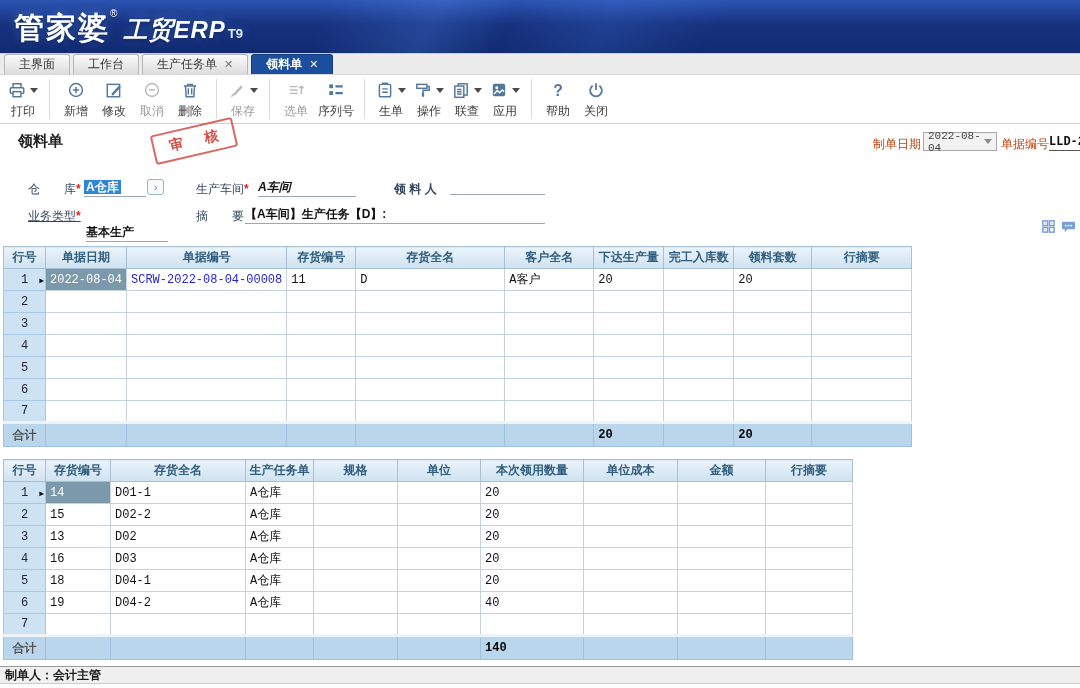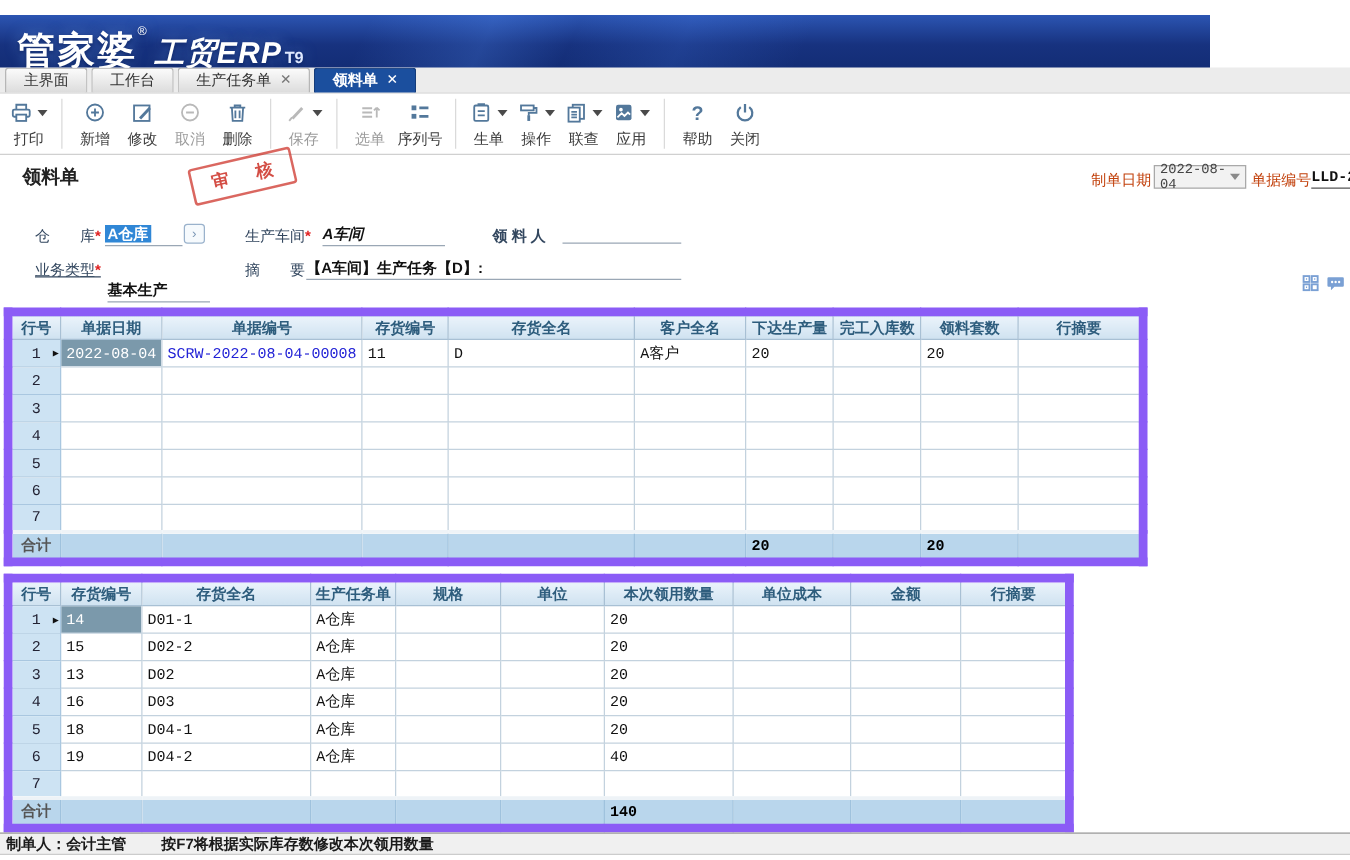--- a/index.html
+++ b/index.html
@@ -1,20 +1,20 @@
 <!DOCTYPE html>
 <html><head>
 <meta charset="utf-8">
 <style>
   * { margin:0; padding:0; box-sizing:border-box; }
   html,body { width:1080px; height:688px; overflow:hidden; background:#fff;
     font-family:"Liberation Sans","DejaVu Sans",sans-serif; font-size:12px; position:relative; }
 
   
-  .banner { position:absolute; left:0; top:12px; width:968px; height:54px;
+  .banner { position:absolute; left:0; top:0; width:1080px; height:54px;
     background:
       linear-gradient(115deg, transparent 30%, rgba(90,150,255,.22) 40%, transparent 47%, rgba(80,140,255,.16) 56%, transparent 66%),
       linear-gradient(180deg,#2c55b2 0%, #17327f 45%, #112a70 100%);
     border-bottom:1px solid #c8d0dc; }
   .logo { position:absolute; left:14px; top:8px; color:#fff; white-space:nowrap;
     text-shadow:0 2px 4px rgba(0,20,80,.8), 0 0 10px rgba(120,180,255,.5); }
   .logo-main { font-size:30px; font-weight:bold; letter-spacing:2px; }
   .logo-reg  { font-size:10px; vertical-align:top; }
   .logo-sub  { font-size:24px; font-weight:bold; font-style:italic; margin-left:6px; letter-spacing:1px; }
   .logo-t9   { font-size:13px; font-weight:bold; color:#dfe9ff; margin-left:2px; }
@@ -62,21 +62,21 @@
   .sel-text { background:#3087d6; color:#fff; padding:0 2px; }
   .browse-btn { position:absolute; left:147px; top:179px; width:17px; height:16px; border:1px solid #9ab2cc;
     border-radius:3px; background:#f6fafd; color:#7a96b5; font-size:11px; line-height:14px; text-align:center; cursor:pointer; }
 
   .mini-icons { position:absolute; right:4px; top:219px; display:flex; gap:5px; }
   .mini-icons svg { width:15px; height:15px; color:#7aa0d4; }
 
   
   .grid-wrap1 { position:absolute; left:3px; top:246px; }
   .grid-wrap2 { position:absolute; left:3px; top:459px; }
-  table.grid { border-collapse:collapse; table-layout:fixed; border:7px solid #8b5cf6;
+  table.grid { border-collapse:collapse; table-layout:fixed; border:1px solid #8b5cf6;
     font-family:"Liberation Mono","DejaVu Sans Mono",monospace; font-size:12px; }
   .grid th { height:22px; background:linear-gradient(#eaf3fb,#cfe2f0); border:1px solid #a8c0d4;
     color:#2e5d7d; font-weight:bold; font-family:"Liberation Sans",sans-serif; text-align:center; overflow:hidden; white-space:nowrap; }
   .grid td { height:22px; border:1px solid #c3d2de; background:#fff; padding:0 4px;
     overflow:hidden; white-space:nowrap; color:#111; }
   .grid td.rownum { background:#cde3f3; border-color:#a9c7e0; text-align:center; position:relative;
     padding:0; color:#223; }
   .grid td.rownum .mark { position:absolute; right:1px; top:50%; transform:translateY(-50%); font-size:8px; color:#111; }
   .grid td.sel { background:#7b99ab; color:#fff; }
   .grid td.link { color:#2323d6; }
@@ -592,14 +592,13 @@
           <td class="total"></td>
           <td class="total"></td>
           <td class="total"></td>
         </tr>
       </tfoot>
     </table>
   </div>
 
 <div class="statusbar">
   <span>制单人：会计主管</span>
-  <span class="hint">按F7将根据实际库存数修改本次领用数量</span>
 </div>
 
 </body></html>

